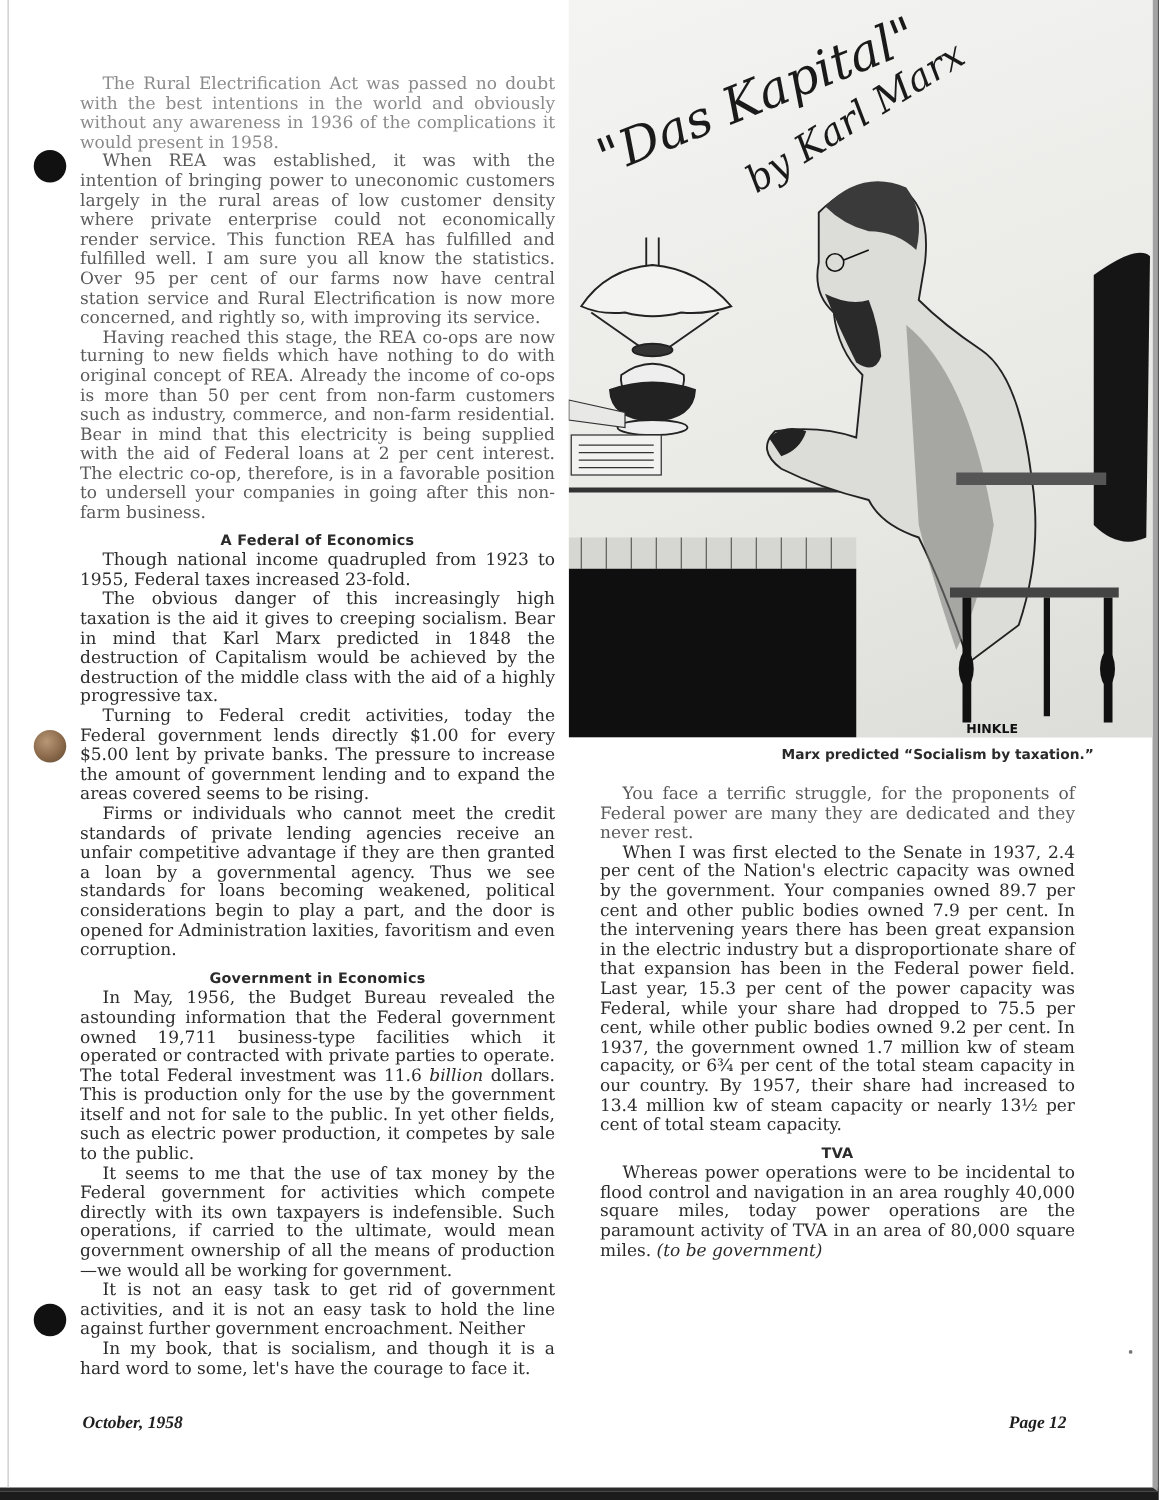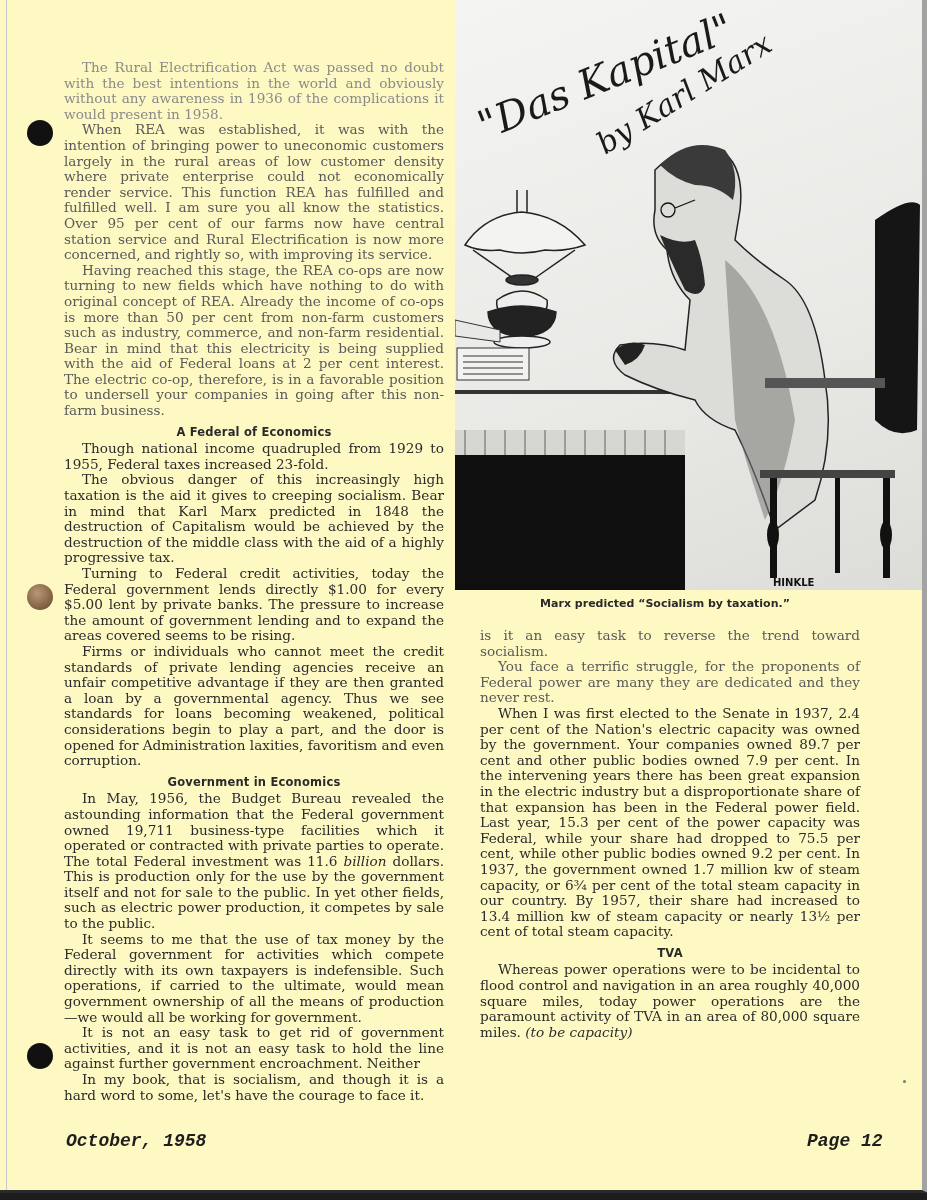--- a/index.html
+++ b/index.html
@@ -5,22 +5,22 @@
     html, body { margin: 0; padding: 0; }
     body {
       width: 927px; height: 1200px; overflow: hidden;
       background: #1c1c1c;
       position: relative;
       font-family: "DejaVu Serif", "Liberation Serif", serif;
     }
     .page {
       position: absolute; left: 0; top: 0;
       width: 922px; height: 1190px;
-      background: #fef9c3;
-      border-right: 6px solid #a3a3a3;
+      background: #ffffff;
+      border-right: 4px solid #a3a3a3;
       border-bottom: 3px solid #2a2a2a;
     }
     .page::before {
       content: ""; position: absolute; left: 6px; top: 0; bottom: 0; width: 1px;
       background: #c8c8c8;
     }
     .hole {
       position: absolute; width: 26px; height: 26px; border-radius: 50%;
       background: #111;
     }
@@ -42,28 +42,28 @@
       margin: 6px 0 1px 0; text-align: center;
       font-family: "DejaVu Sans", "Liberation Sans", sans-serif;
       font-weight: bold; font-size: 11.5px; color: #2a2a2a; letter-spacing: 0.2px;
     }
     .illustration {
       position: absolute; left: 455px; top: 0; width: 467px; height: 590px;
       background: linear-gradient(160deg, #f4f4f2 0%, #e9e9e6 60%, #dcdcd8 100%);
     }
     .illustration svg { position: absolute; left: 0; top: 0; }
     .caption {
-      position: absolute; left: 455px; top: 597px; width: 420px; text-align: center;
+      position: absolute; left: 455px; top: 597px; width: 420px; text-align: right;
       font-family: "DejaVu Sans", "Liberation Sans", sans-serif;
       font-weight: bold; font-size: 11px; color: #2a2a2a;
     }
     .footer-left, .footer-right {
       position: absolute; top: 1131px;
-      font-family: Liberation Mono, monospace;
-      font-weight: bold; font-style: italic; font-size: 18px; color: #1e1e1e;
+      font-family: Liberation Serif, serif;
+      font-weight: bold; font-style: italic; font-size: 14px; color: #1e1e1e;
     }
     .footer-left { left: 66px; }
     .footer-right { left: 807px; }
     .ink-mark { position: absolute; left: 770px; top: 0; width: 3px; height: 28px; background: #555; transform: rotate(6deg); }
     .stray-dot { position: absolute; left: 903px; top: 1080px; width: 3px; height: 3px; background: #777; border-radius: 50%; }
   </style>
 </head>
 <body>
 
 <div class="page">
@@ -72,21 +72,21 @@
   <div class="hole tan" style="left:27px;top:584px;"></div>
   <div class="hole" style="left:27px;top:1043px;"></div>
   <div class="ink-mark"></div>
   <div class="stray-dot"></div>
 
   <div class="col left">
     <p class="faded">The Rural Electrification Act was passed no doubt with the best intentions in the world and obviously without any awareness in 1936 of the complications it would present in 1958.</p>
     <p class="mid">When REA was established, it was with the intention of bringing power to uneconomic customers largely in the rural areas of low customer density where private enterprise could not economically render service. This function REA has fulfilled and fulfilled well. I am sure you all know the statistics. Over 95 per cent of our farms now have central station service and Rural Electrification is now more concerned, and rightly so, with improving its service.</p>
     <p class="mid">Having reached this stage, the REA co-ops are now turning to new fields which have nothing to do with original concept of REA. Already the income of co-ops is more than 50 per cent from non-farm customers such as industry, commerce, and non-farm residential. Bear in mind that this electricity is being supplied with the aid of Federal loans at 2 per cent interest. The electric co-op, therefore, is in a favorable position to undersell your companies in going after this non-farm business.</p>
     <h3 class="subhead">A Federal of Economics</h3>
-    <p>Though national income quadrupled from 1929 to 1955, Federal taxes increased 23-fold.</p>
+    <p>Though national income quadrupled from 1923 to 1955, Federal taxes increased 23-fold.</p>
     <p>The obvious danger of this increasingly high taxation is the aid it gives to creeping socialism. Bear in mind that Karl Marx predicted in 1848 the destruction of Capitalism would be achieved by the destruction of the middle class with the aid of a highly progressive tax.</p>
     <p>Turning to Federal credit activities, today the Federal government lends directly $1.00 for every $5.00 lent by private banks. The pressure to increase the amount of government lending and to expand the areas covered seems to be rising.</p>
     <p>Firms or individuals who cannot meet the credit standards of private lending agencies receive an unfair competitive advantage if they are then granted a loan by a governmental agency. Thus we see standards for loans becoming weakened, political considerations begin to play a part, and the door is opened for Administration laxities, favoritism and even corruption.</p>
     <h3 class="subhead">Government in Economics</h3>
     <p><span>In May, 1956, the Budget Bureau revealed the astounding information that the Federal government owned 19,711 business-type facilities which it operated or contracted with private parties to operate. The total Federal investment was 11.6 </span><i>billion</i><span> dollars. This is production only for the use by the government itself and not for sale to the public. In yet other fields, such as electric power production, it competes by sale to the public.</span></p>
     <p>It seems to me that the use of tax money by the Federal government for activities which compete directly with its own taxpayers is indefensible. Such operations, if carried to the ultimate, would mean government ownership of all the means of production—we would all be working for government.</p>
     <p>It is not an easy task to get rid of government activities, and it is not an easy task to hold the line against further government encroachment. Neither</p>
     <p>In my book, that is socialism, and though it is a hard word to some, let's have the courage to face it.</p>
   </div>
 
@@ -155,22 +155,21 @@
         <rect x="428" y="478" width="7" height="100" fill="#111"></rect>
         <ellipse cx="318" cy="535" rx="6" ry="14" fill="#111"></ellipse>
         <ellipse cx="431" cy="535" rx="6" ry="14" fill="#111"></ellipse>
       </g>
       <text x="318" y="586" font-family="DejaVu Sans, sans-serif" font-size="10" font-weight="bold" fill="#111">HINKLE</text>
     </svg>
   </div>
   <div class="caption">Marx predicted “Socialism by taxation.”</div>
 
   <div class="col right">
-    <p class="noindent mid">is it an easy task to reverse the trend toward socialism.</p>
     <p class="mid">You face a terrific struggle, for the proponents of Federal power are many they are dedicated and they never rest.</p>
     <p>When I was first elected to the Senate in 1937, 2.4 per cent of the Nation's electric capacity was owned by the government. Your companies owned 89.7 per cent and other public bodies owned 7.9 per cent. In the intervening years there has been great expansion in the electric industry but a disproportionate share of that expansion has been in the Federal power field. Last year, 15.3 per cent of the power capacity was Federal, while your share had dropped to 75.5 per cent, while other public bodies owned 9.2 per cent. In 1937, the government owned 1.7 million kw of steam capacity, or 6¾ per cent of the total steam capacity in our country. By 1957, their share had increased to 13.4 million kw of steam capacity or nearly 13½ per cent of total steam capacity.</p>
     <h3 class="subhead" style="margin-top:6px;">TVA</h3>
-    <p><span>Whereas power operations were to be incidental to flood control and navigation in an area roughly 40,000 square miles, today power operations are the paramount activity of TVA in an area of 80,000 square miles. </span><i>(to be capacity)</i></p>
+    <p><span>Whereas power operations were to be incidental to flood control and navigation in an area roughly 40,000 square miles, today power operations are the paramount activity of TVA in an area of 80,000 square miles. </span><i>(to be government)</i></p>
   </div>
 
   <div class="footer-left">October, 1958</div>
   <div class="footer-right">Page 12</div>
 </div>
 
 </body></html>

